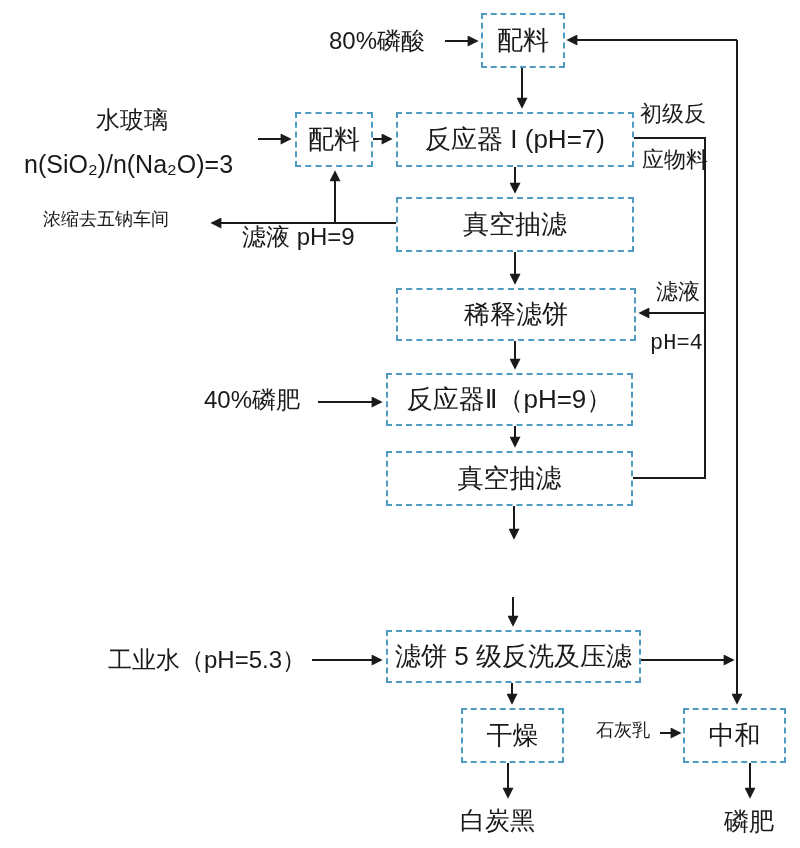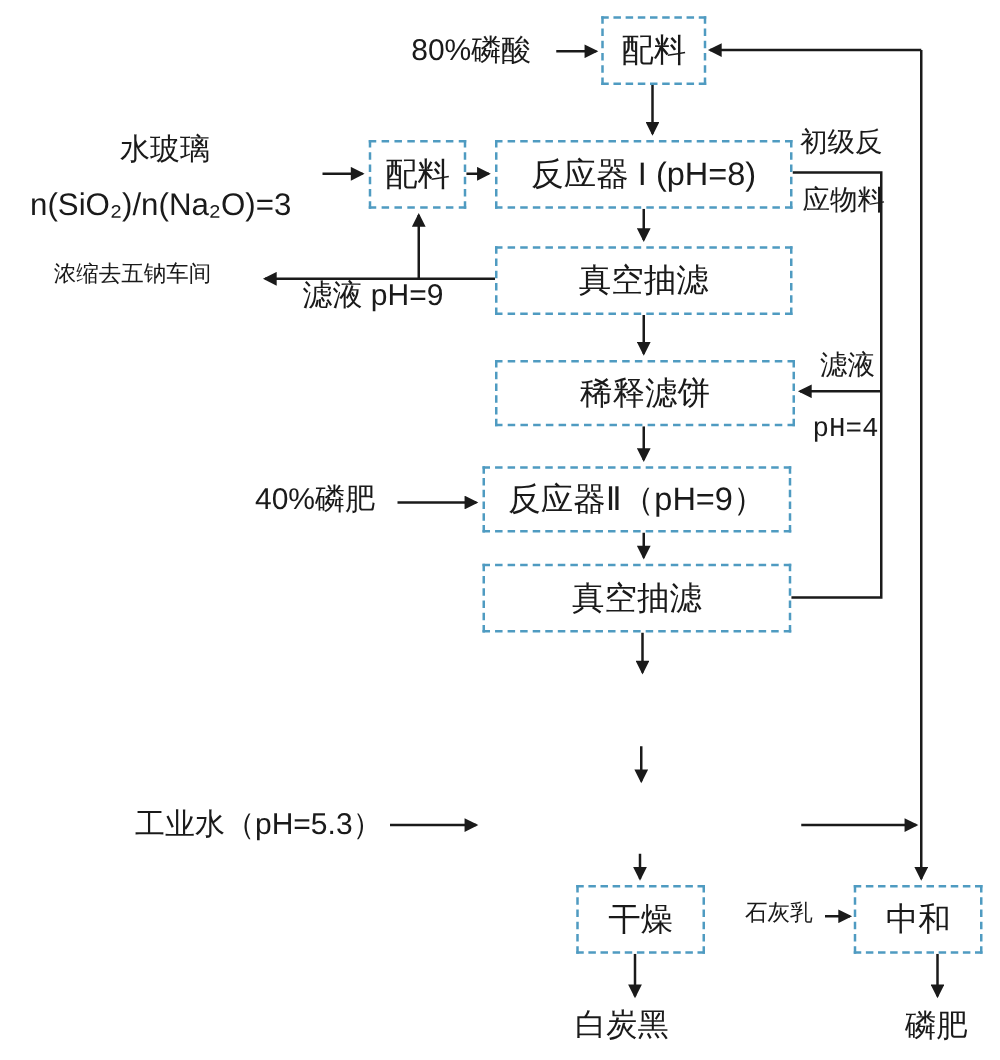--- a/index.html
+++ b/index.html
@@ -76,25 +76,26 @@
 
     <line class="c ca" x1="750" y1="763" x2="750" y2="797"></line>
 
     <polyline class="c" points="634,138 705,138 705,478 633,478"></polyline>
 
     <line class="c ca" x1="705" y1="313" x2="640" y2="313"></line>
   </svg>
 
   <div class="box" style="left:481px;top:13px;width:84px;height:55px">配料</div>
   <div class="box" style="left:295px;top:112px;width:78px;height:55px">配料</div>
-  <div class="box" style="left:396px;top:112px;width:238px;height:55px">反应器 I (pH=8)</div>
+  <div class="box" style="left:396px;top:112px;width:238px;height:55px">反应器 I (pH=7)</div>
   <div class="box" style="left:396px;top:197px;width:238px;height:55px">真空抽滤</div>
   <div class="box" style="left:396px;top:288px;width:240px;height:53px">稀释滤饼</div>
   <div class="box" style="left:386px;top:373px;width:247px;height:53px">反应器Ⅱ（pH=9）</div>
   <div class="box" style="left:386px;top:451px;width:247px;height:55px">真空抽滤</div>
+  <div class="box" style="left:386px;top:630px;width:255px;height:53px">滤饼 5 级反洗及压滤</div>
   <div class="box" style="left:461px;top:708px;width:103px;height:55px">干燥</div>
   <div class="box" style="left:683px;top:708px;width:103px;height:55px">中和</div>
 
   <div class="lbl" style="left:321px;top:27px;width:112px;text-align:center">80%磷酸</div>
   <div class="lbl" style="left:96px;top:106px">水玻璃</div>
   <div class="lbl" style="left:24px;top:149px;font-size:25px">n(SiO₂)/n(Na₂O)=3</div>
   <div class="lbl lbl-md" style="left:43px;top:209px">浓缩去五钠车间</div>
   <div class="lbl" style="left:242px;top:223px">滤液 pH=9</div>
   <div class="lbl lbl-sm" style="left:640px;top:103px">初级反</div>
   <div class="lbl lbl-sm" style="left:642px;top:149px">应物料</div>

